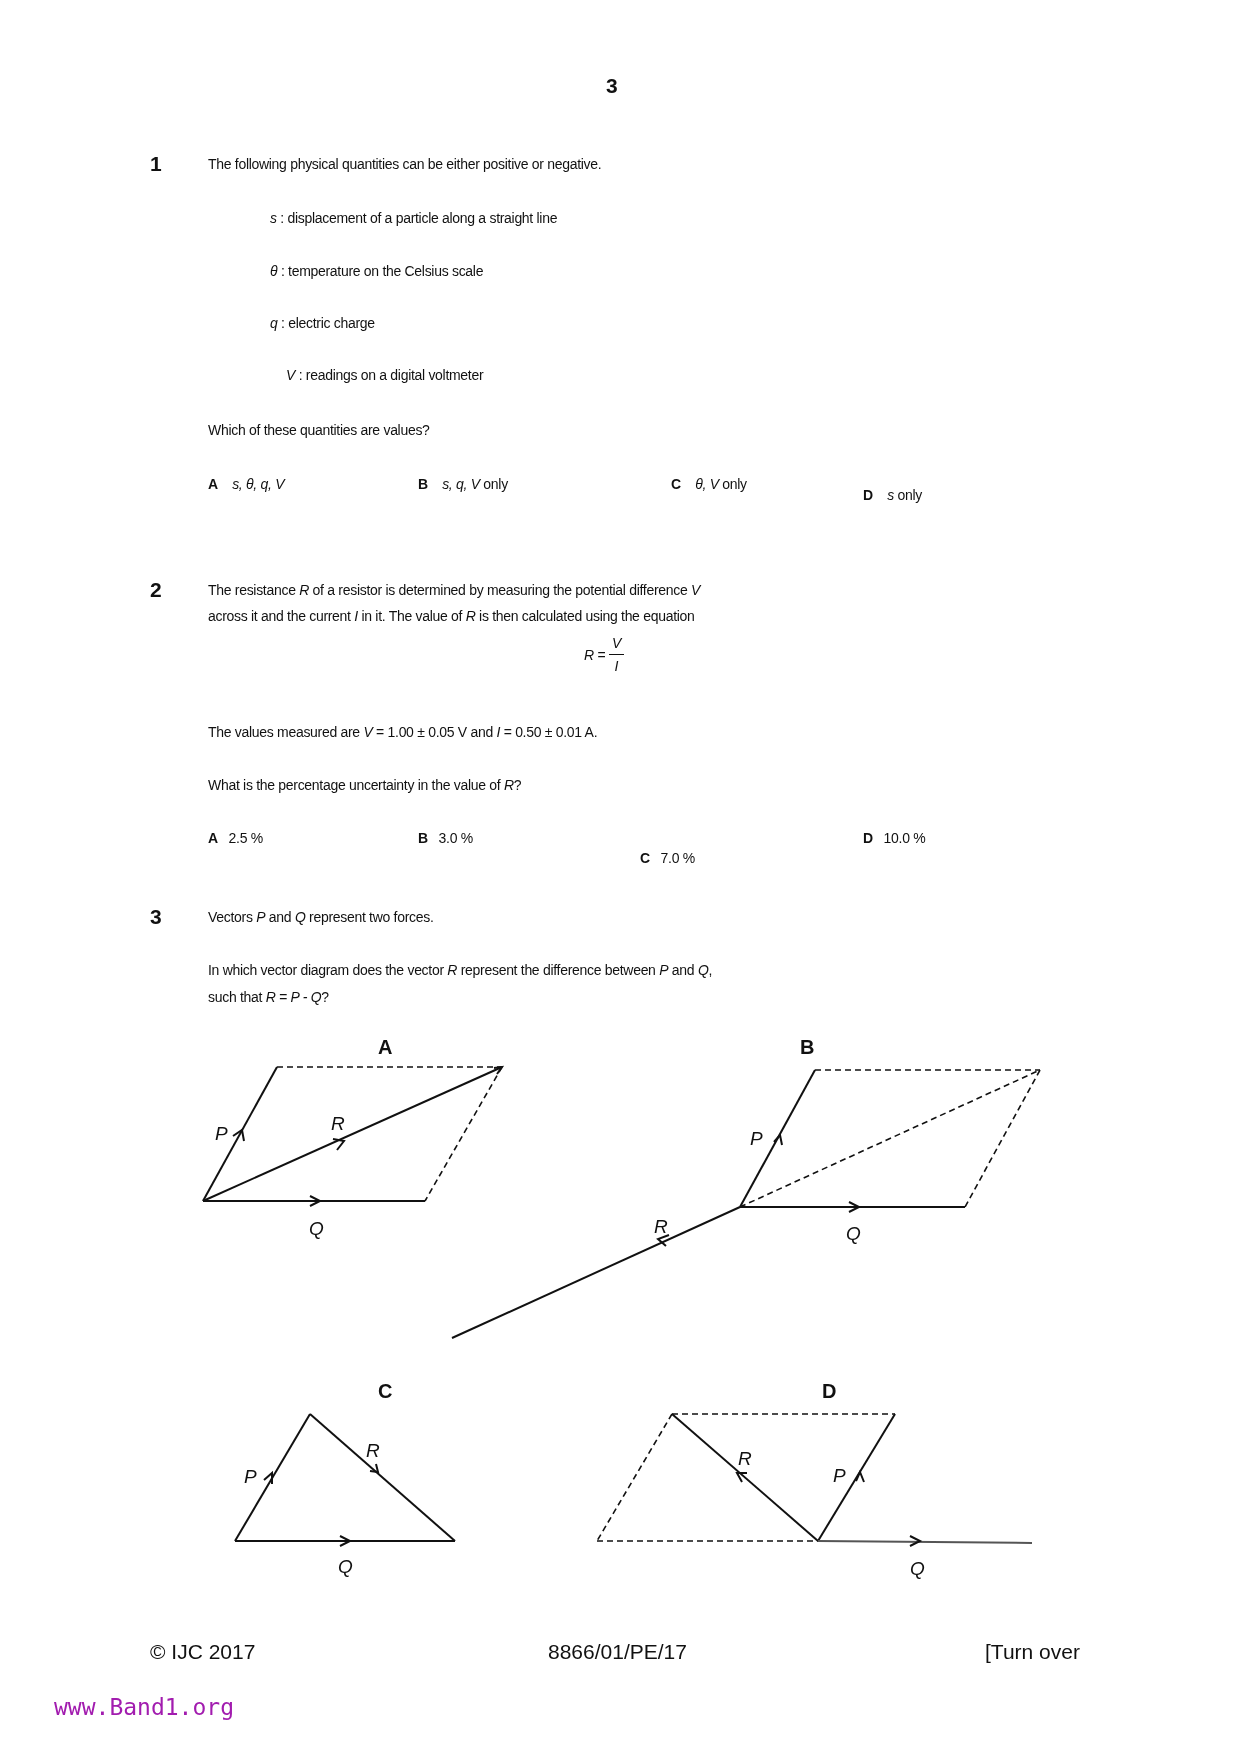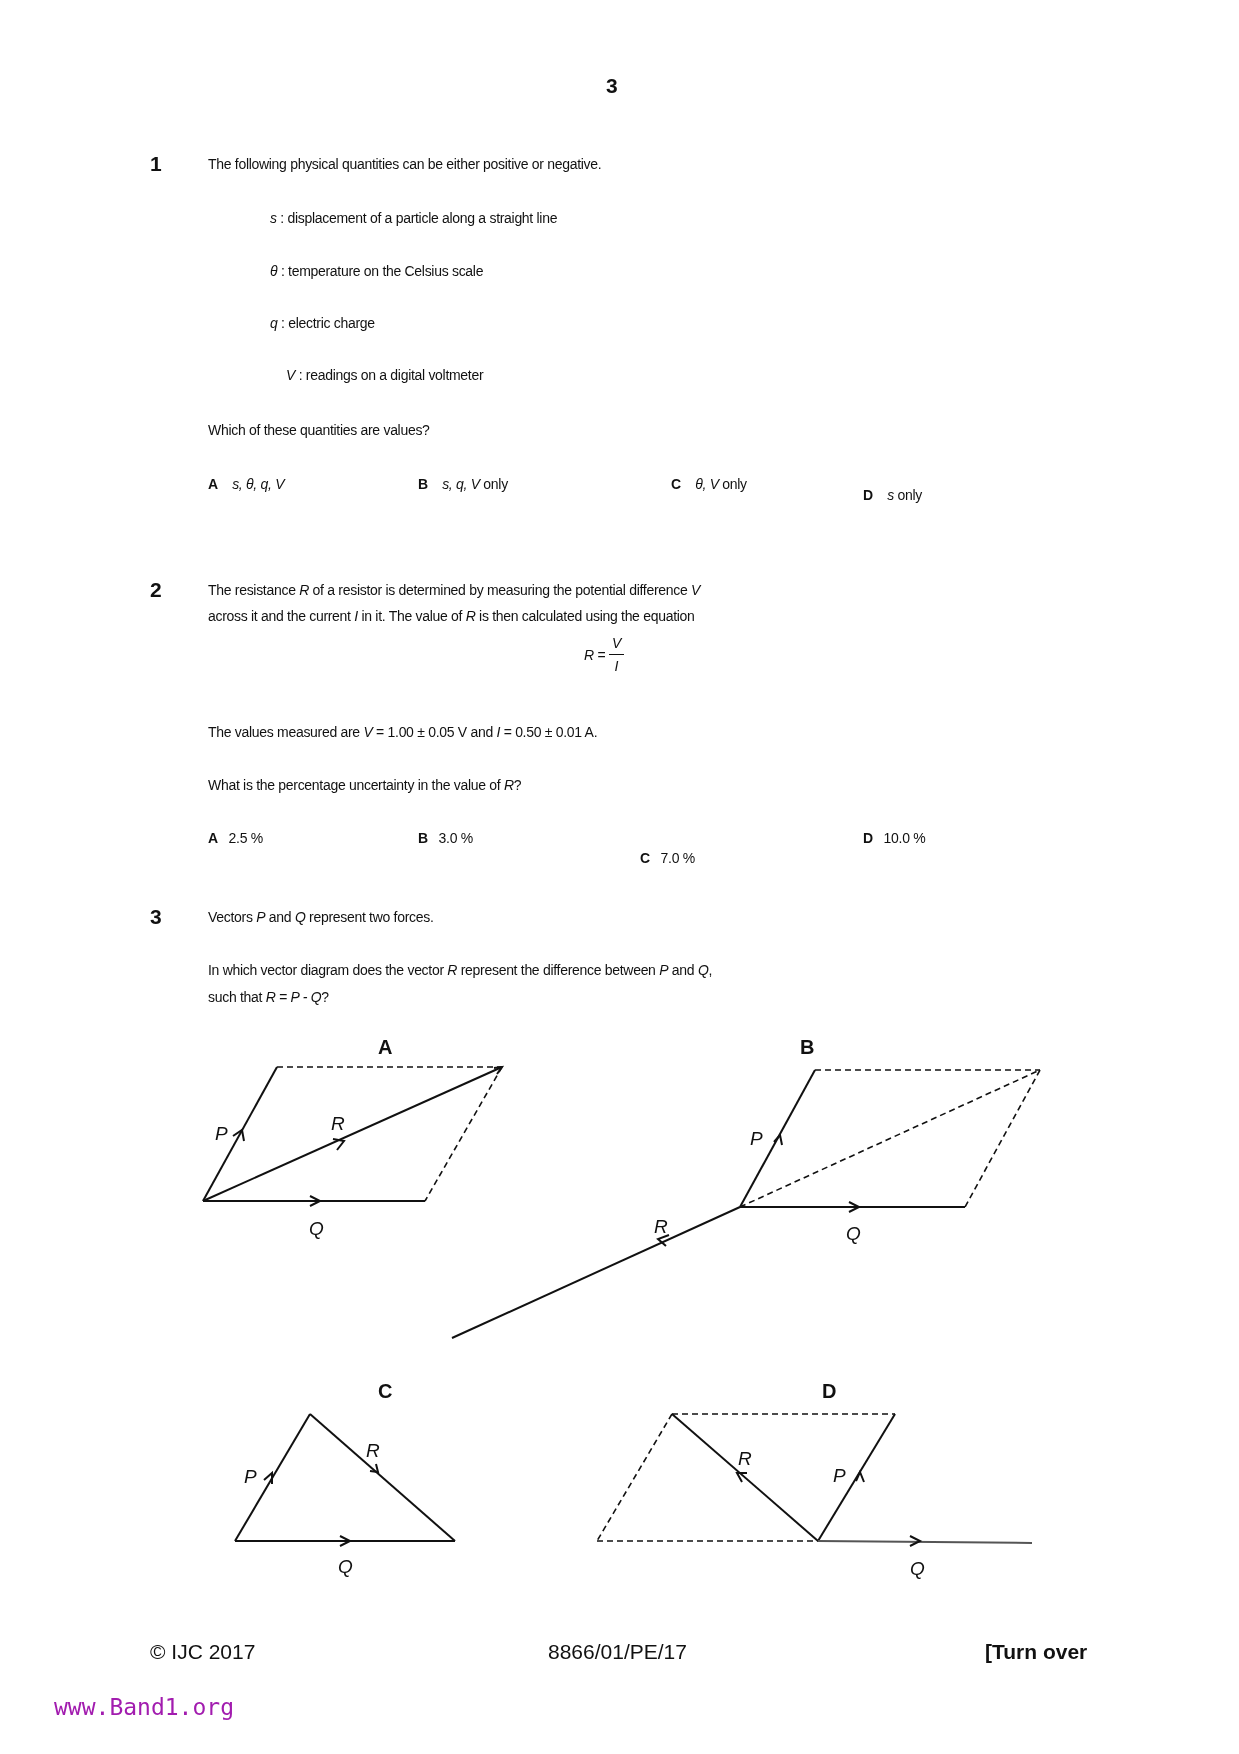--- a/index.html
+++ b/index.html
@@ -169,14 +169,14 @@
       <polyline points="910,1536 920,1541 910,1546" stroke-width="2"></polyline>
       <text x="738" y="1465" stroke="none">R</text>
       <text x="833" y="1482" stroke="none">P</text>
       <text x="910" y="1575" stroke="none">Q</text>
     </g>
   </svg>
 </div>
 
 <div class="abs foot" style="left:150px; top:1640px;">© IJC 2017</div>
 <div class="abs foot" style="left:548px; top:1640px;">8866/01/PE/17</div>
-<div class="abs foot" style="left:985px; top:1640px; font-weight:bold;">[Turn over</div>
+<div class="abs foot" style="left:985px; top:1640px; font-weight:normal;">[Turn over</div>
 <div class="abs mono" style="left:54px; top:1694px;">www.Band1.org</div>
 
 </body></html>

